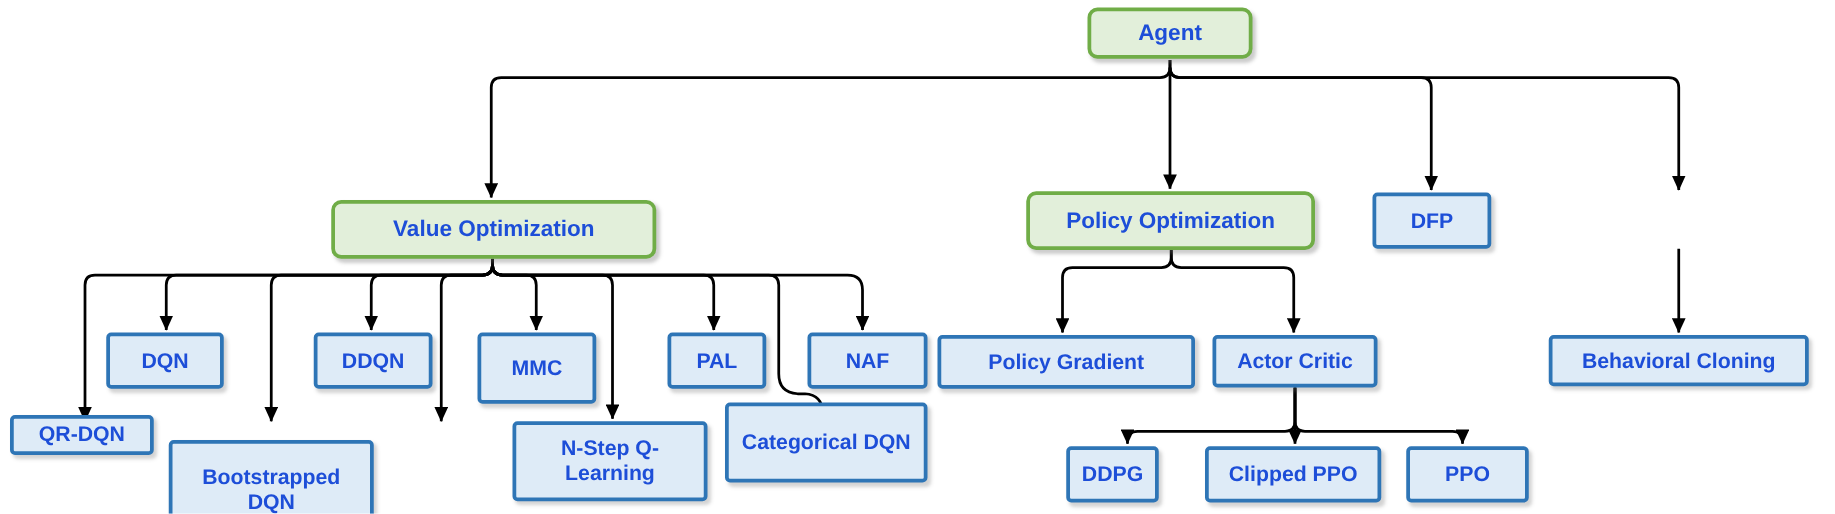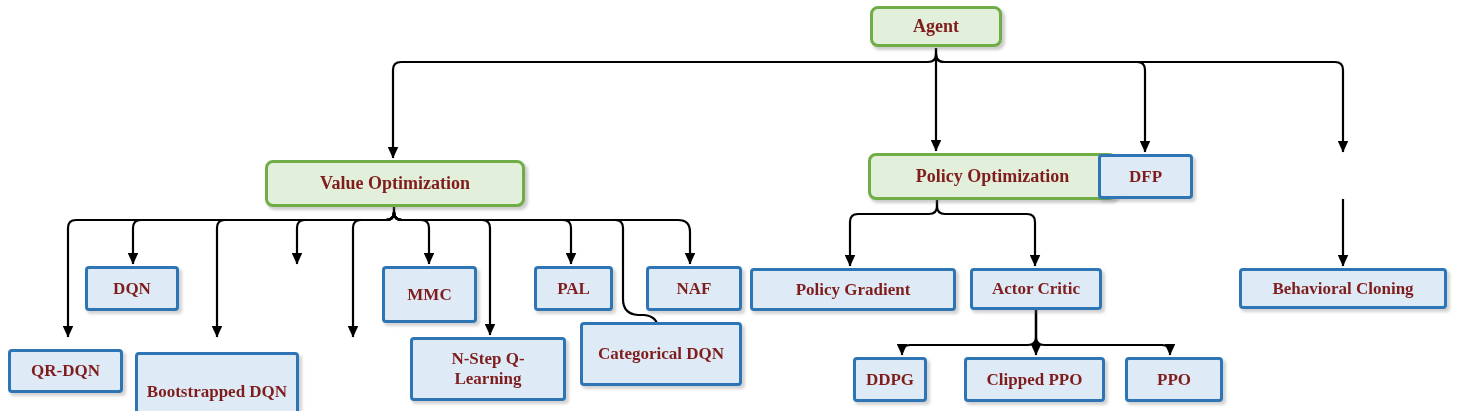--- a/index.html
+++ b/index.html
@@ -23,24 +23,23 @@
   }
   svg.connectors marker path { fill: var(--connector, #000); stroke: none; }
   .node {
     position: absolute;
     box-sizing: border-box;
     display: flex;
     align-items: center;
     justify-content: center;
     text-align: center;
     font-weight: bold;
-    color: #7f1d1d;
+    color: #1d4ed8;
     line-height: 1.15;
     padding: 2px 8px;
-    font-family: Liberation Serif, serif;
   }
   .node.category {
     background: var(--category-fill, #E2EFDA);
     border: 3px solid var(--category-border, #70AD47);
     border-radius: 8px;
     font-size: 18px;
     box-shadow: 2.5px 3px 3px rgba(110,110,110,0.35);
   }
   .node.algorithm {
     background: var(--algorithm-fill, #DEEBF7);
@@ -83,29 +82,30 @@
     <path class="edge" marker-end="url(#arrow)" d="M1036 310 L1036 337 Q1036 345 1028 345 L910 345 Q902 345 902 353 L902 355"></path>
     <path class="edge" marker-end="url(#arrow)" d="M1036 310 L1036 355"></path>
     <path class="edge" marker-end="url(#arrow)" d="M1036 310 L1036 337 Q1036 345 1044 345 L1162 345 Q1170 345 1170 353 L1170 355"></path>
 
     <path class="edge" marker-end="url(#arrow)" d="M1343 199 L1343 266"></path>
   </svg>
 
   <div class="node category" style="left:870px; top:6px; width:132px; height:41px">Agent</div>
 
   <div class="node category" style="left:265px; top:160px; width:260px; height:47px">Value Optimization</div>
-  <div class="node category" style="left:868px; top:153px; width:249px; height:47px">Policy Optimization</div>
+  <div class="node category" style="left:821px; top:153px; width:231px; height:47px">Policy Optimization</div>
   <div class="node algorithm" style="left:1098px; top:154px; width:95px; height:45px">DFP</div>
 
   <div class="node algorithm" style="left:85px; top:266px; width:94px; height:45px">DQN</div>
+  <div class="node algorithm" style="left:251px; top:266px; width:95px; height:45px">DDQN</div>
   <div class="node algorithm" style="left:382px; top:266px; width:95px; height:57px">MMC</div>
   <div class="node algorithm" style="left:534px; top:266px; width:79px; height:45px">PAL</div>
   <div class="node algorithm" style="left:646px; top:266px; width:96px; height:45px">NAF</div>
 
-  <div class="node algorithm" style="left:8px; top:349px; width:115px; height:44px">QR-DQN</div>
+  <div class="node algorithm" style="left:8px; top:332px; width:115px; height:32px">QR-DQN</div>
   <div class="node algorithm" style="left:135px; top:352px; width:164px; height:80px">Bootstrapped DQN</div>
   <div class="node algorithm" style="left:410px; top:337px; width:156px; height:64px">N-Step Q-Learning</div>
   <div class="node algorithm" style="left:580px; top:322px; width:162px; height:64px">Categorical DQN</div>
 
   <div class="node algorithm" style="left:750px; top:268px; width:206px; height:43px">Policy Gradient</div>
   <div class="node algorithm" style="left:970px; top:268px; width:132px; height:42px">Actor Critic</div>
   <div class="node algorithm" style="left:1239px; top:268px; width:208px; height:41px">Behavioral Cloning</div>
 
   <div class="node algorithm" style="left:853px; top:357px; width:74px; height:45px">DDPG</div>
   <div class="node algorithm" style="left:964px; top:357px; width:141px; height:45px">Clipped PPO</div>

